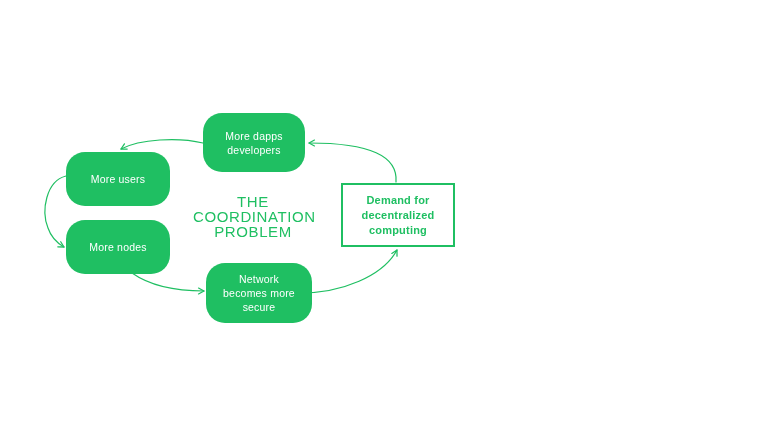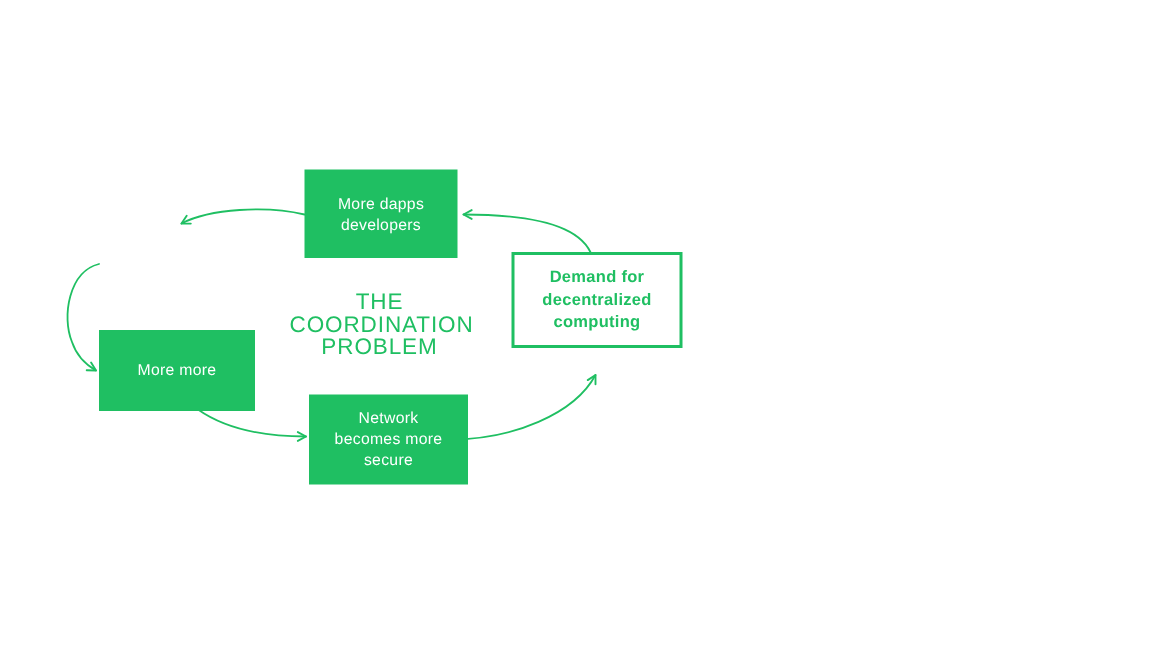--- a/index.html
+++ b/index.html
@@ -25,34 +25,35 @@
     justify-content: center;
     text-align: center;
     white-space: pre-line;
     font-size: 10.5px;
     line-height: 14px;
     letter-spacing: 0.2px;
   }
   .node--filled {
     background: #1fbf62;
     color: #ffffff;
+    border-radius: 19px;
   }
   .node--outlined {
     background: #ffffff;
     border: 2px solid #1fbf62;
     color: #1fbf62;
     font-weight: bold;
     font-size: 11px;
     line-height: 15px;
   }
   .node--dapps  { left: 203px; top: 113px; width: 102px; height: 59px; }
   .node--users  { left: 66px;  top: 152px; width: 104px; height: 54px; }
   .node--nodes  { left: 66px;  top: 220px; width: 104px; height: 54px; }
   .node--secure { left: 206px; top: 263px; width: 106px;  height: 60px; }
-  .node--demand { left: 341px; top: 168px; width: 114px; height: 64px; }
+  .node--demand { left: 341px; top: 183px; width: 114px; height: 64px; }
   .center-label {
     position: absolute;
     left: 193px; top: 194px;
     width: 120px;
     text-align: center;
     white-space: pre-line;
     color: #1fbf62;
     font-size: 15px;
     line-height: 15px;
     letter-spacing: 0.6px;
@@ -75,22 +76,23 @@
       <path d="M 203 143 C 178 137 140 139 121 149" marker-end="url(#arrow)"></path>
       <path d="M 66 176 C 46 181 41 211 48 228 C 51 237 57 243 64 247" marker-end="url(#arrow)"></path>
       <path d="M 132 273 C 149 285 173 291 204 291" marker-end="url(#arrow)"></path>
       <path d="M 300 293 C 342 293 383 276 397 250" marker-end="url(#arrow)"></path>
     </g>
   </svg>
 
   <div class="node node--filled node--dapps">More dapps
 developers</div>
 
+  <div class="node node--filled node--users">More users</div>
 
-  <div class="node node--filled node--nodes">More more</div>
+  <div class="node node--filled node--nodes">More nodes</div>
 
   <div class="node node--filled node--secure">Network
 becomes more
 secure</div>
 
   <div class="node node--outlined node--demand">Demand for
 decentralized
 computing</div>
 
   <div class="center-label">THE

